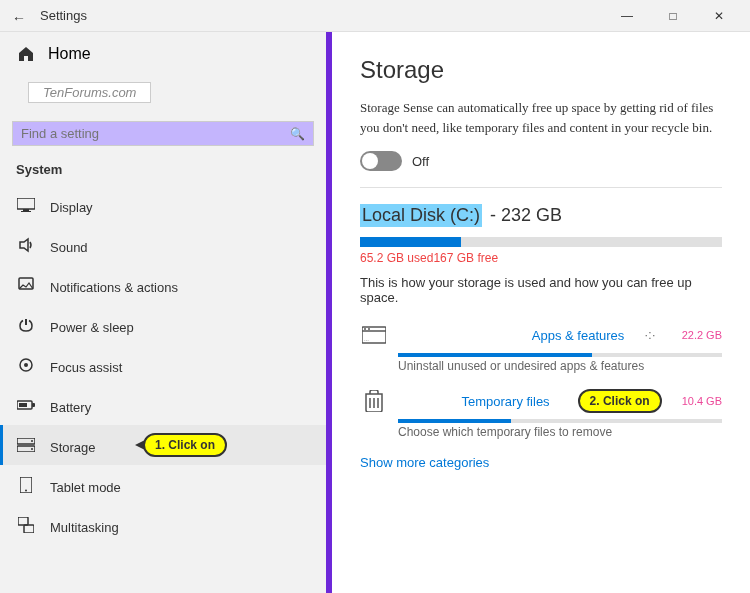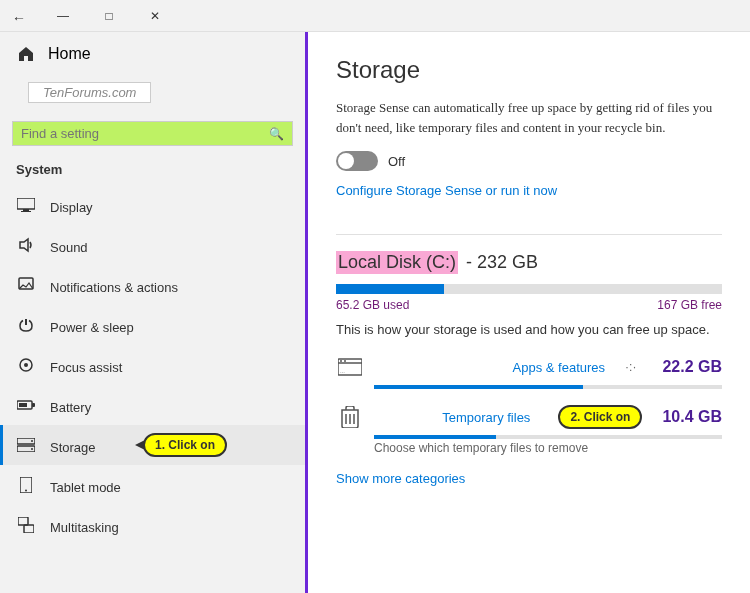--- a/index.html
+++ b/index.html
@@ -56,23 +56,23 @@
 
     
     .main-container {
       display: flex;
       flex: 1;
       overflow: hidden;
     }
 
     
     .sidebar {
-      width: 308px;
+      width: 332px;
       background: #f2f2f2;
-      border-right: 3px solid #6d28d9;
+      border-right: 6px solid #6d28d9;
       display: flex;
       flex-direction: column;
       overflow-y: auto;
       flex-shrink: 0;
     }
 
     .sidebar-home {
       display: flex;
       align-items: center;
       padding: 12px 16px;
@@ -89,21 +89,21 @@
       padding: 2px 14px;
       background: white;
       display: inline-block;
     }
 
     .search-box {
       display: flex;
       align-items: center;
       margin: 4px 12px 12px;
       border: 1px solid #ccc;
-      background: #bef264;
+      background: #c4b5fd;
       padding: 4px 8px;
       gap: 6px;
     }
     .search-box input {
       border: none;
       outline: none;
       flex: 1;
       font-size: 13px;
       color: #666;
       background: transparent;
@@ -205,21 +205,21 @@
 
     .divider { height: 1px; background: #e0e0e0; margin: 16px 0; }
 
     .disk-header {
       display: flex;
       align-items: baseline;
       gap: 8px;
       margin-bottom: 10px;
     }
     .disk-name-highlight {
-      background: #f9a8d4;
+      background: #7dd3fc;
       font-size: 18px;
       font-weight: 400;
       color: #333;
       padding: 1px 2px;
     }
     .disk-size {
       font-size: 18px;
       font-weight: 300;
       color: #333;
     }
@@ -233,23 +233,23 @@
       border-radius: 0;
       overflow: hidden;
     }
     .storage-bar-fill {
       height: 100%;
       background: #0078d7;
       width: 28%;
     }
     .storage-bar-labels {
       display: flex;
-      justify-content: space-between;
+      justify-content: flex-start;
       font-size: 12px;
-      color: #701a75;
+      color: #ef4444;
       margin-top: 4px;
       margin-bottom: 10px;
     }
 
     .storage-description {
       font-size: 13px;
       color: #333;
       margin-bottom: 16px;
     }
 
@@ -273,23 +273,23 @@
       justify-content: center;
       flex-shrink: 0;
     }
     .storage-item-name {
       font-size: 13px;
       color: #0078d7;
       flex: 1;
       cursor: pointer;
     }
     .storage-item-size {
-      font-size: 16px;
-      color: #4c1d95;
-      font-weight: 700;
+      font-size: 11px;
+      color: #ec4899;
+      font-weight: 400;
     }
     .storage-item-bar {
       height: 4px;
       background: #e0e0e0;
       margin-left: 38px;
       margin-bottom: 2px;
     }
     .storage-item-bar-fill {
       height: 100%;
       background: #0078d7;
@@ -308,20 +308,21 @@
     }
 
     
     svg { display: block; }
   </style>
 </head>
 <body>
 
 <div class="titlebar">
   <button class="titlebar-back">←</button>
+  <span class="titlebar-title">Settings</span>
   <div class="titlebar-controls">
     <button class="titlebar-btn">—</button>
     <button class="titlebar-btn">□</button>
     <button class="titlebar-btn close">✕</button>
   </div>
 </div>
 
 <div class="main-container">
 
   <div class="sidebar">
@@ -450,21 +451,20 @@
   <div class="content">
     <h1 class="content-title">Storage</h1>
 
     <p class="description">Storage Sense can automatically free up space by getting rid of files you don't need, like temporary files and content in your recycle bin.</p>
 
     <div class="toggle-row">
       <div class="toggle"></div>
       <span class="toggle-label">Off</span>
     </div>
 
-    <a class="link-text">Configure Storage Sense or run it now</a>
 
     <div class="divider"></div>
 
     <div class="disk-header">
       <span class="disk-name-highlight">Local Disk (C:)</span>
       <span class="disk-size">- 232 GB</span>
     </div>
 
     <div class="storage-bar-container">
       <div class="storage-bar-track">
@@ -490,20 +490,21 @@
             <text x="2" y="16" font-size="6" fill="#555">...</text>
           </svg>
         </div>
         <span class="storage-item-name">Apps &amp; features</span>
         <span style="font-size:12px;color:#666;margin-right:6px;">·:·</span>
         <span class="storage-item-size">22.2 GB</span>
       </div>
       <div class="storage-item-bar">
         <div class="storage-item-bar-fill" style="width:60%;"></div>
       </div>
+      <div class="storage-item-sub">Uninstall unused or undesired apps &amp; features</div>
     </div>
 
     
     <div class="storage-item">
       <div class="storage-item-row" style="position:relative;">
         <div class="storage-item-icon">
           <svg width="20" height="22" viewBox="0 0 20 22">
             <path d="M2,4 L18,4 L18,20 Q18,22 16,22 L4,22 Q2,22 2,20 Z" fill="none" stroke="#555" stroke-width="1.5"></path>
             <path d="M6,4 L6,2 Q6,0 8,0 L12,0 Q14,0 14,2 L14,4" fill="none" stroke="#555" stroke-width="1.5"></path>
             <line x1="6" y1="8" x2="6" y2="18" stroke="#555" stroke-width="1.5"></line>

